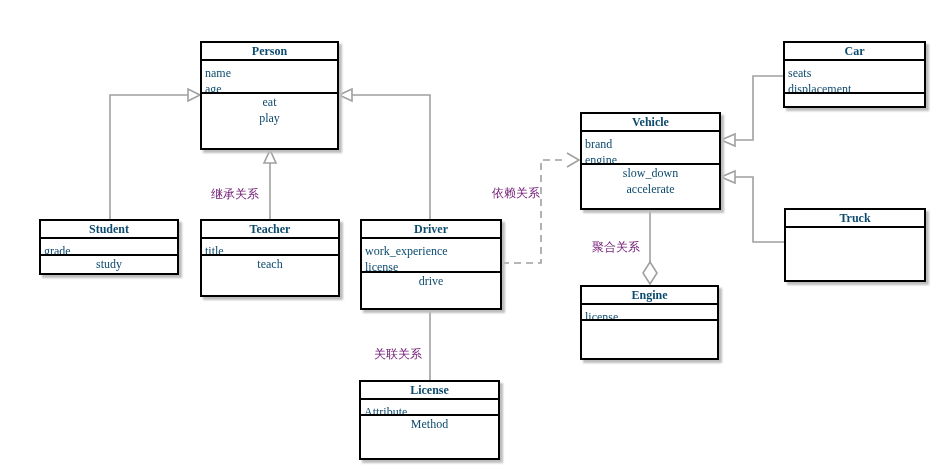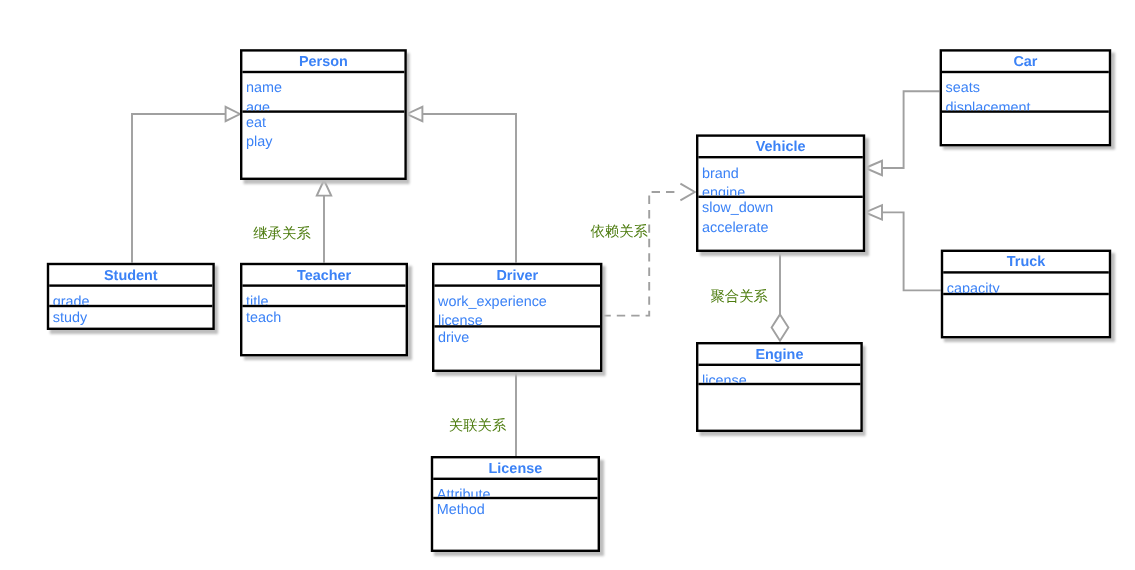--- a/index.html
+++ b/index.html
@@ -18,21 +18,22 @@
   }
   .uml-class {
     position: absolute;
     box-sizing: border-box;
     background: #ffffff;
     border: 2px solid #000000;
     box-shadow: 3px 3px 2px #bdbdbd;
     display: flex;
     flex-direction: column;
     font-size: 12px;
-    color: #3b82f6;
+    color: #0c4a6e;
+    font-family: Liberation Serif, serif;
   }
   .uml-title {
     box-sizing: border-box;
     height: 18px;
     line-height: 16px;
     font-weight: bold;
     text-align: center;
     border-bottom: 2px solid #000000;
     overflow: hidden;
   }
@@ -40,26 +41,27 @@
     box-sizing: border-box;
     border-bottom: 2px solid #000000;
     padding: 4px 3px;
     overflow: hidden;
   }
   .uml-methods {
     box-sizing: border-box;
     flex: 1;
     padding: 0 3px;
     overflow: hidden;
+    text-align: center;
   }
   .uml-attrs div, .uml-methods div { line-height: 16px; height: 16px; white-space: nowrap; }
   .edge-label {
     position: absolute;
     font-size: 12px;
-    color: #4d7c0f;
+    color: #701a75;
     white-space: nowrap;
   }
 </style>
 </head>
 <body>
 
 <div class="canvas">
 
   <svg class="edges" viewBox="0 0 946 475" xmlns="http://www.w3.org/2000/svg">
     <g stroke="#a0a0a0" stroke-width="1.6" fill="none">
@@ -147,34 +149,31 @@
     <div class="uml-attrs" style="height:33px">
       <div>brand</div>
       <div>engine</div>
     </div>
     <div class="uml-methods">
       <div>slow_down</div>
       <div>accelerate</div>
     </div>
   </div>
 
-  <div class="uml-class" style="left:783px;top:41px;width:143px;height:81px">
+  <div class="uml-class" style="left:783px;top:41px;width:143px;height:67px">
     <div class="uml-title">Car</div>
     <div class="uml-attrs" style="height:33px">
       <div>seats</div>
       <div>displacement</div>
     </div>
     <div class="uml-methods"></div>
   </div>
 
   <div class="uml-class" style="left:784px;top:208px;width:142px;height:74px">
     <div class="uml-title">Truck</div>
-    <div class="uml-attrs" style="height:18px">
-      <div>capacity</div>
-    </div>
     <div class="uml-methods"></div>
   </div>
 
   <div class="uml-class" style="left:580px;top:285px;width:139px;height:75px">
     <div class="uml-title">Engine</div>
     <div class="uml-attrs" style="height:16px">
       <div>license</div>
     </div>
     <div class="uml-methods"></div>
   </div>

